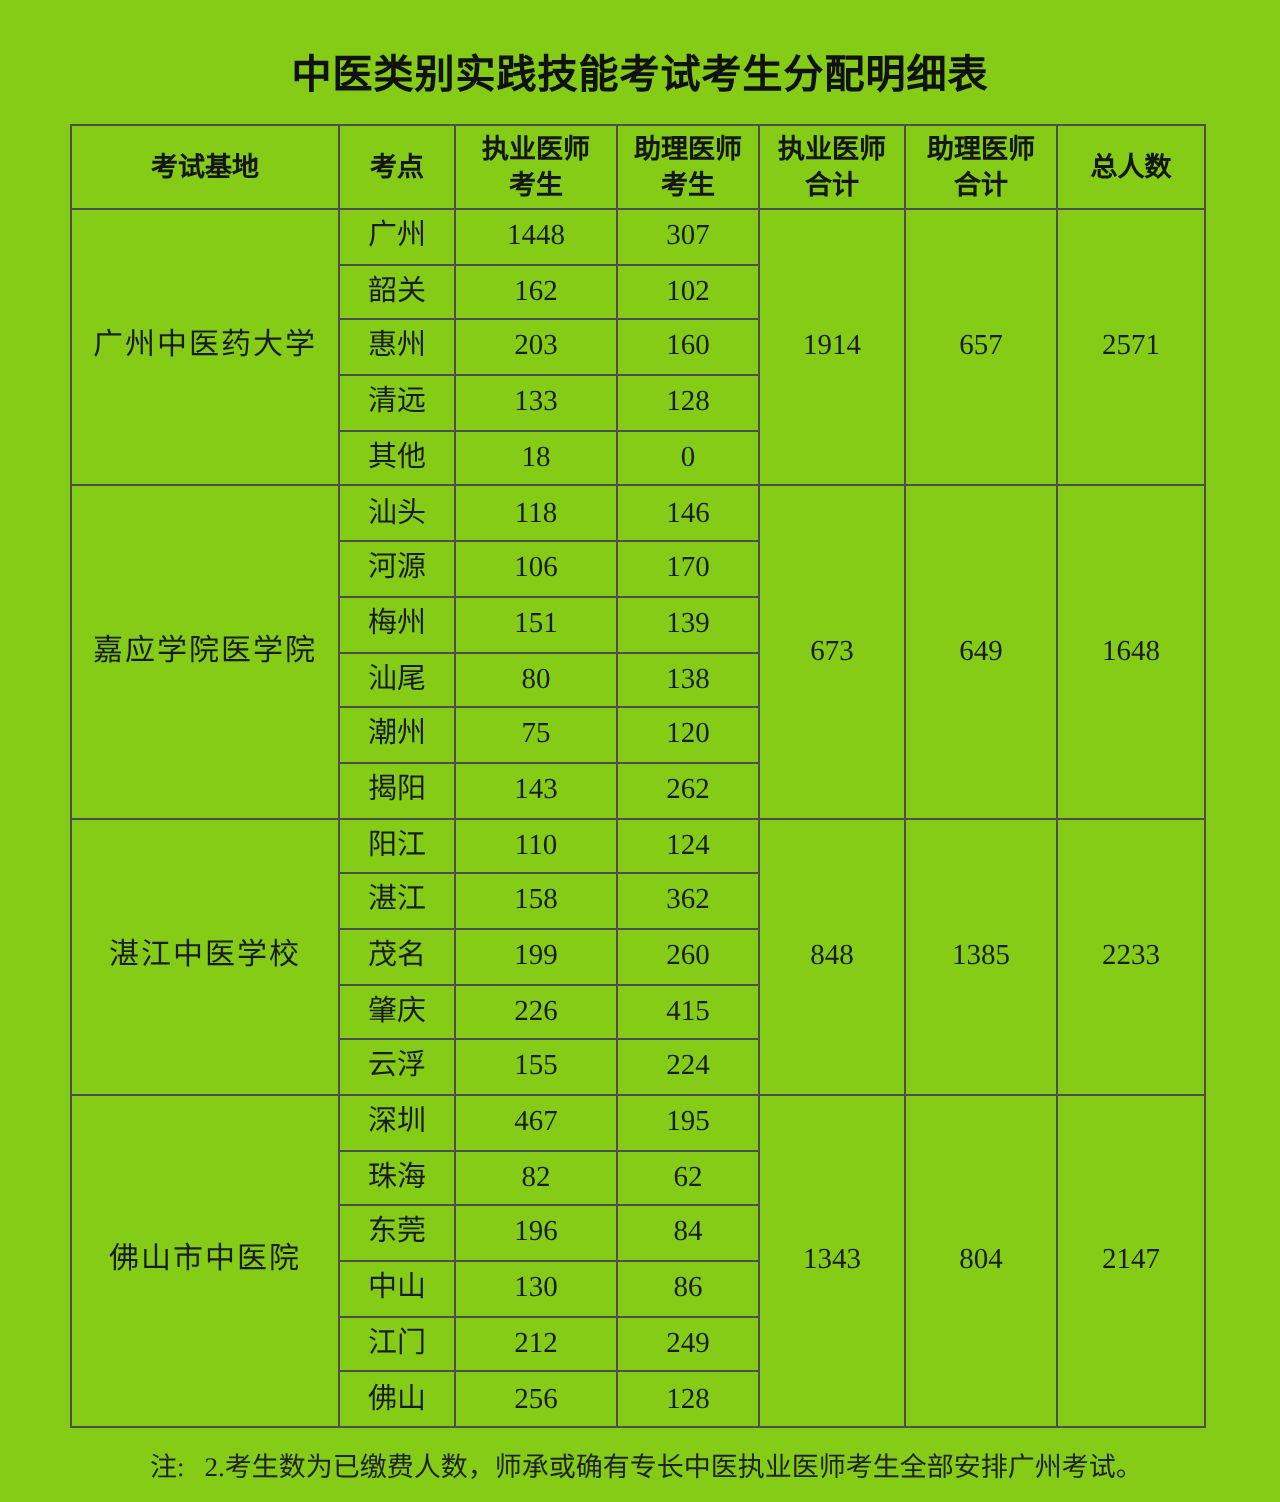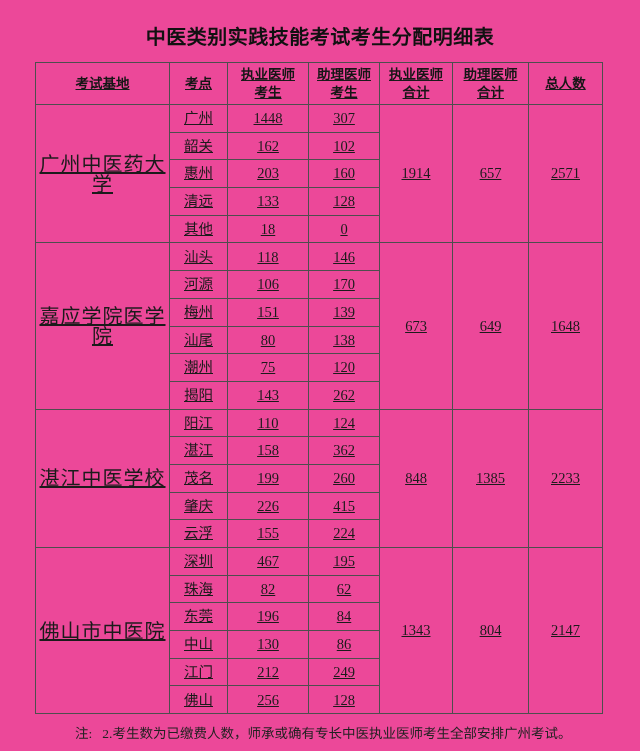--- a/index.html
+++ b/index.html
@@ -1,39 +1,38 @@
 <!DOCTYPE html>
 <html lang="zh-CN"><head>
 <meta charset="utf-8">
 <style>
   html,body{margin:0;padding:0;background:#ffffff;}
   .page{
     width:640px;height:751px;
-    background:#ec4899;
+    background:#84cc16;
     position:relative;
     overflow:hidden;
     font-family:"Liberation Serif","DejaVu Serif",serif;
     color:#1b1b1b;
   }
   .title{
     margin:0;
     padding-top:21px;
     text-align:center;
     font-size:20px;
     font-weight:700;
     letter-spacing:0.5px;
     color:#111;
     font-family:"Liberation Serif","DejaVu Serif",serif;
   }
   table.alloc{
     margin:12px 0 0 35px;
     width:567px;
     border-collapse:collapse;
     table-layout:fixed;
-    text-decoration:underline;
   }
   .alloc th,.alloc td{
     border:1px solid #4e4e4e;
     text-align:center;
     vertical-align:middle;
     padding:0;
     overflow:hidden;
   }
   .alloc th{
     height:41px;
@@ -43,21 +42,21 @@
     color:#161616;
     white-space:pre-line;
     line-height:1.3;
   }
   .alloc td{
     height:26.7px;
     font-size:14.5px;
     line-height:1;
   }
   .alloc td.base{
-    font-size:20px;
+    font-size:15px;
     letter-spacing:1px;
   }
   .notes{
     margin:9px 0 0 75px;
     display:flex;
     align-items:flex-start;
     font-size:13.5px;
     line-height:22px;
     color:#222;
   }

